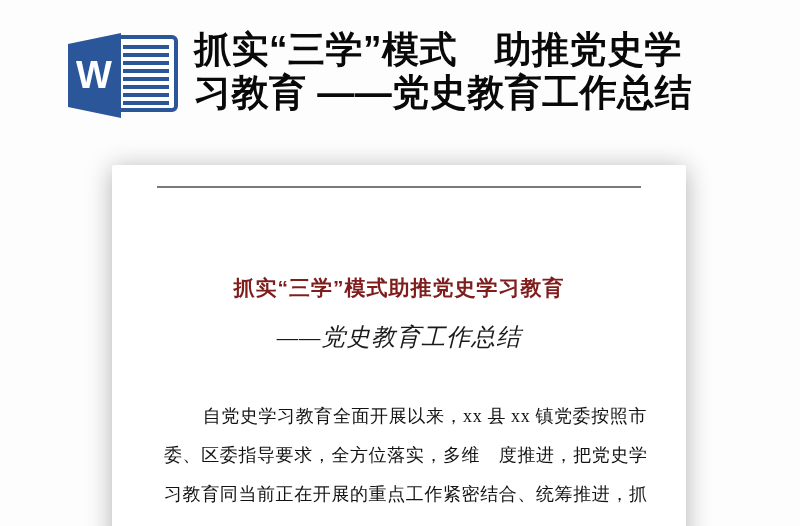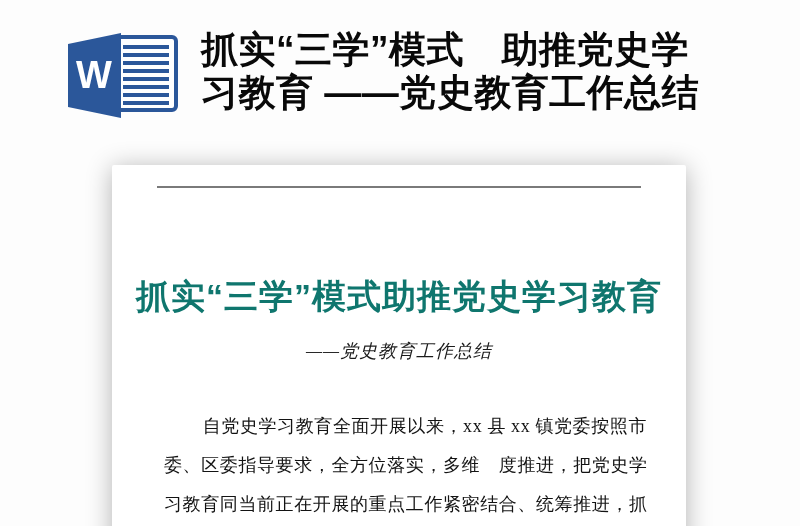--- a/index.html
+++ b/index.html
@@ -16,21 +16,21 @@
   
   .header {
     position: absolute;
     left: 64px;
     top: 27px;
     display: flex;
     align-items: flex-start;
   }
   .word-icon { width: 118px; height: 93px; flex: none; display: block; }
   .header-title {
-    margin-left: 19px;
+    margin-left: 12px;
     padding-top: 1px;
     font-size: 37px;
     line-height: 43px;
     font-weight: bold;
     color: #090909;
     white-space: nowrap;
     letter-spacing: 0.5px;
   }
 
   
@@ -46,32 +46,32 @@
   }
   .rule {
     margin: 21px 45px 0 45px;
     border: none;
     border-top: 2px solid #7a7a7a;
     height: 0;
   }
   .doc-title {
     margin: 86px 20px 0 20px;
     text-align: center;
-    font-size: 34px;
+    font-size: 21px;
     font-weight: bold;
     letter-spacing: 1px;
-    color: #0f766e;
+    color: #7f1d1d;
     white-space: nowrap;
   }
   .doc-subtitle {
     margin-top: 19px;
     text-align: center;
     font-family: "Liberation Serif", serif;
     font-style: italic;
-    font-size: 18px;
+    font-size: 24px;
     letter-spacing: 1px;
     color: #1a1a1a;
   }
   .doc-body {
     margin: 48px 44px 0 44px;
     font-family: "Liberation Serif", serif;
     font-size: 18px;
     color: #131313;
   }
   .doc-body p {

